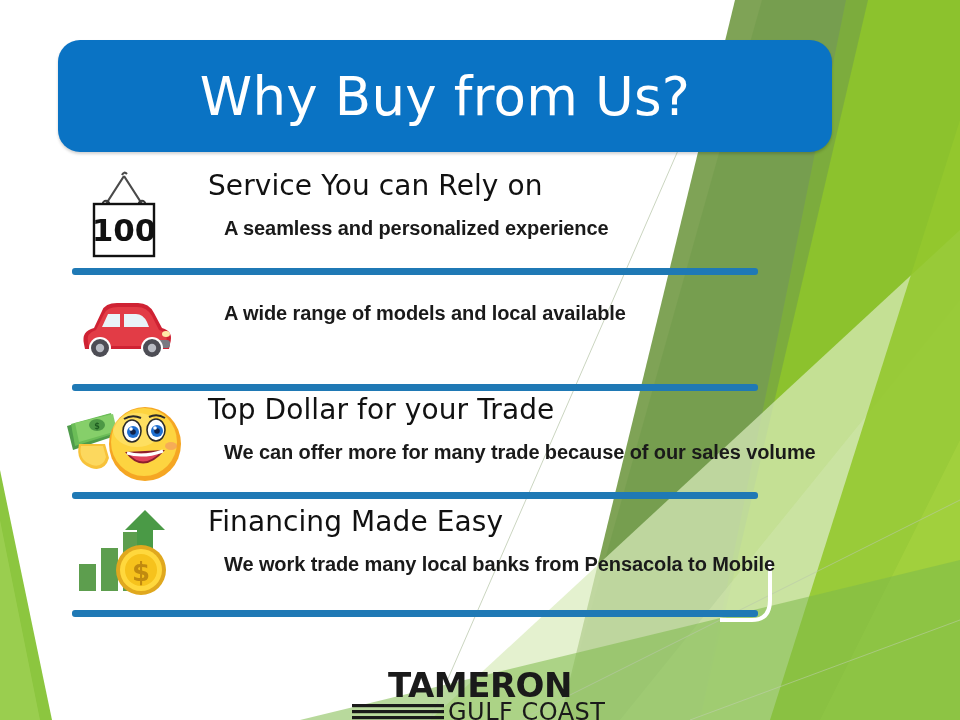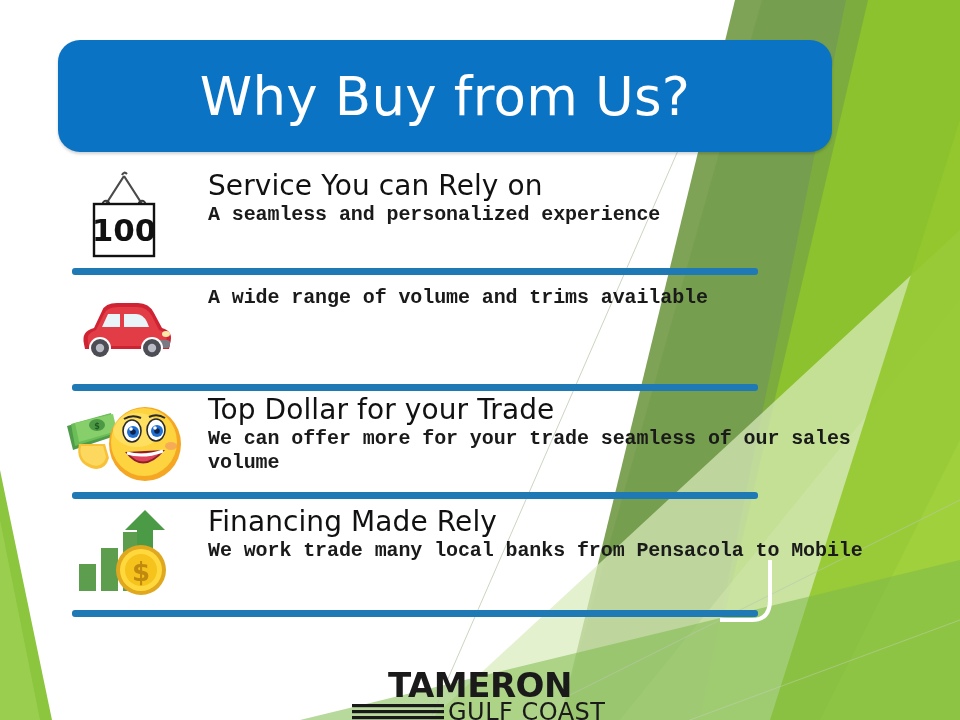--- a/index.html
+++ b/index.html
@@ -91,23 +91,23 @@
     line-height: 1.12;
     margin: 0 0 2px 0;
     letter-spacing: 0.1px;
     font-family: "DejaVu Sans", "Liberation Sans", sans-serif;
   }
   .row-body {
     font-size: 20px;
     font-weight: 600;
     color: #1a1a1a;
     line-height: 1.16;
-    margin: 0;
+    margin: 16px;
     letter-spacing: -0.1px;
-    font-family: Liberation Mono, monospace;
+    font-family: Liberation Sans, sans-serif;
   }
   .divider {
     position: absolute;
     left: 72px;
     width: 686px;
     height: 7px;
     border-radius: 3px;
     background: #1f79b5;
   }
 
@@ -211,21 +211,21 @@
             <circle cx="36" cy="64" r="9" fill="#4d4d55"></circle>
             <circle cx="36" cy="64" r="4.2" fill="#b9bcc4"></circle>
             <circle cx="88" cy="64" r="11" fill="#ffffff"></circle>
             <circle cx="88" cy="64" r="9" fill="#4d4d55"></circle>
             <circle cx="88" cy="64" r="4.2" fill="#b9bcc4"></circle>
 
             <ellipse cx="102" cy="50" rx="4" ry="3" fill="#ffe9a8"></ellipse>
           </svg>
         </div>
         <div class="text-cell">
-          <p class="row-body">A wide range of volume and trims available</p>
+          <p class="row-body">A wide range of models and local available</p>
         </div>
       </div>
       <div class="divider" style="top: 108px;"></div>
     </div>
 
     <div class="row row-3">
       <div class="row-inner" style="padding-top:6px;">
         <div class="icon-cell">
           <svg class="icon-svg" width="126" height="94" viewBox="0 0 126 94">
 
@@ -258,21 +258,21 @@
 
             <path d="M64 60 Q82 84 104 58 Z" fill="#8c1f2d"></path>
             <path d="M68 62 Q82 78 100 60 Z" fill="#e0435a"></path>
             <path d="M66 61 Q82 66 102 59" stroke="#ffffff" stroke-width="3" fill="none"></path>
 
             <ellipse cx="110" cy="54" rx="6" ry="4" fill="#f08a6a" opacity="0.55"></ellipse>
           </svg>
         </div>
         <div class="text-cell">
           <p class="row-heading">Top Dollar for your Trade</p>
-          <p class="row-body">We can offer more for your trade seamless of our sales volume</p>
+          <p class="row-body">We can offer more for many trade because of our sales volume</p>
         </div>
       </div>
       <div class="divider" style="top: 106px;"></div>
     </div>
 
     <div class="row row-4">
       <div class="row-inner" style="padding-top:4px;">
         <div class="icon-cell">
           <svg class="icon-svg" width="110" height="96" viewBox="0 0 110 96">
 
@@ -282,21 +282,21 @@
 
             <path d="M68 86 L68 26 L56 26 L76 6 L96 26 L84 26 L84 86 Z" fill="#4a9a46"></path>
 
             <circle cx="72" cy="66" r="25" fill="#e0a81e"></circle>
             <circle cx="72" cy="66" r="21" fill="#ffd83d"></circle>
             <circle cx="72" cy="66" r="16" fill="#f6c21c"></circle>
             <text x="72" y="77" text-anchor="middle" font-family="DejaVu Sans, sans-serif" font-size="26" font-weight="bold" fill="#c08a10">$</text>
           </svg>
         </div>
         <div class="text-cell">
-          <p class="row-heading">Financing Made Rely</p>
+          <p class="row-heading">Financing Made Easy</p>
           <p class="row-body">We work trade many local banks from Pensacola to Mobile</p>
         </div>
       </div>
       <div class="divider" style="top: 110px;"></div>
     </div>
 
   </div>
 
   <div id="logo">
     <svg id="logo-svg" width="258" height="62" viewBox="0 0 258 62">

